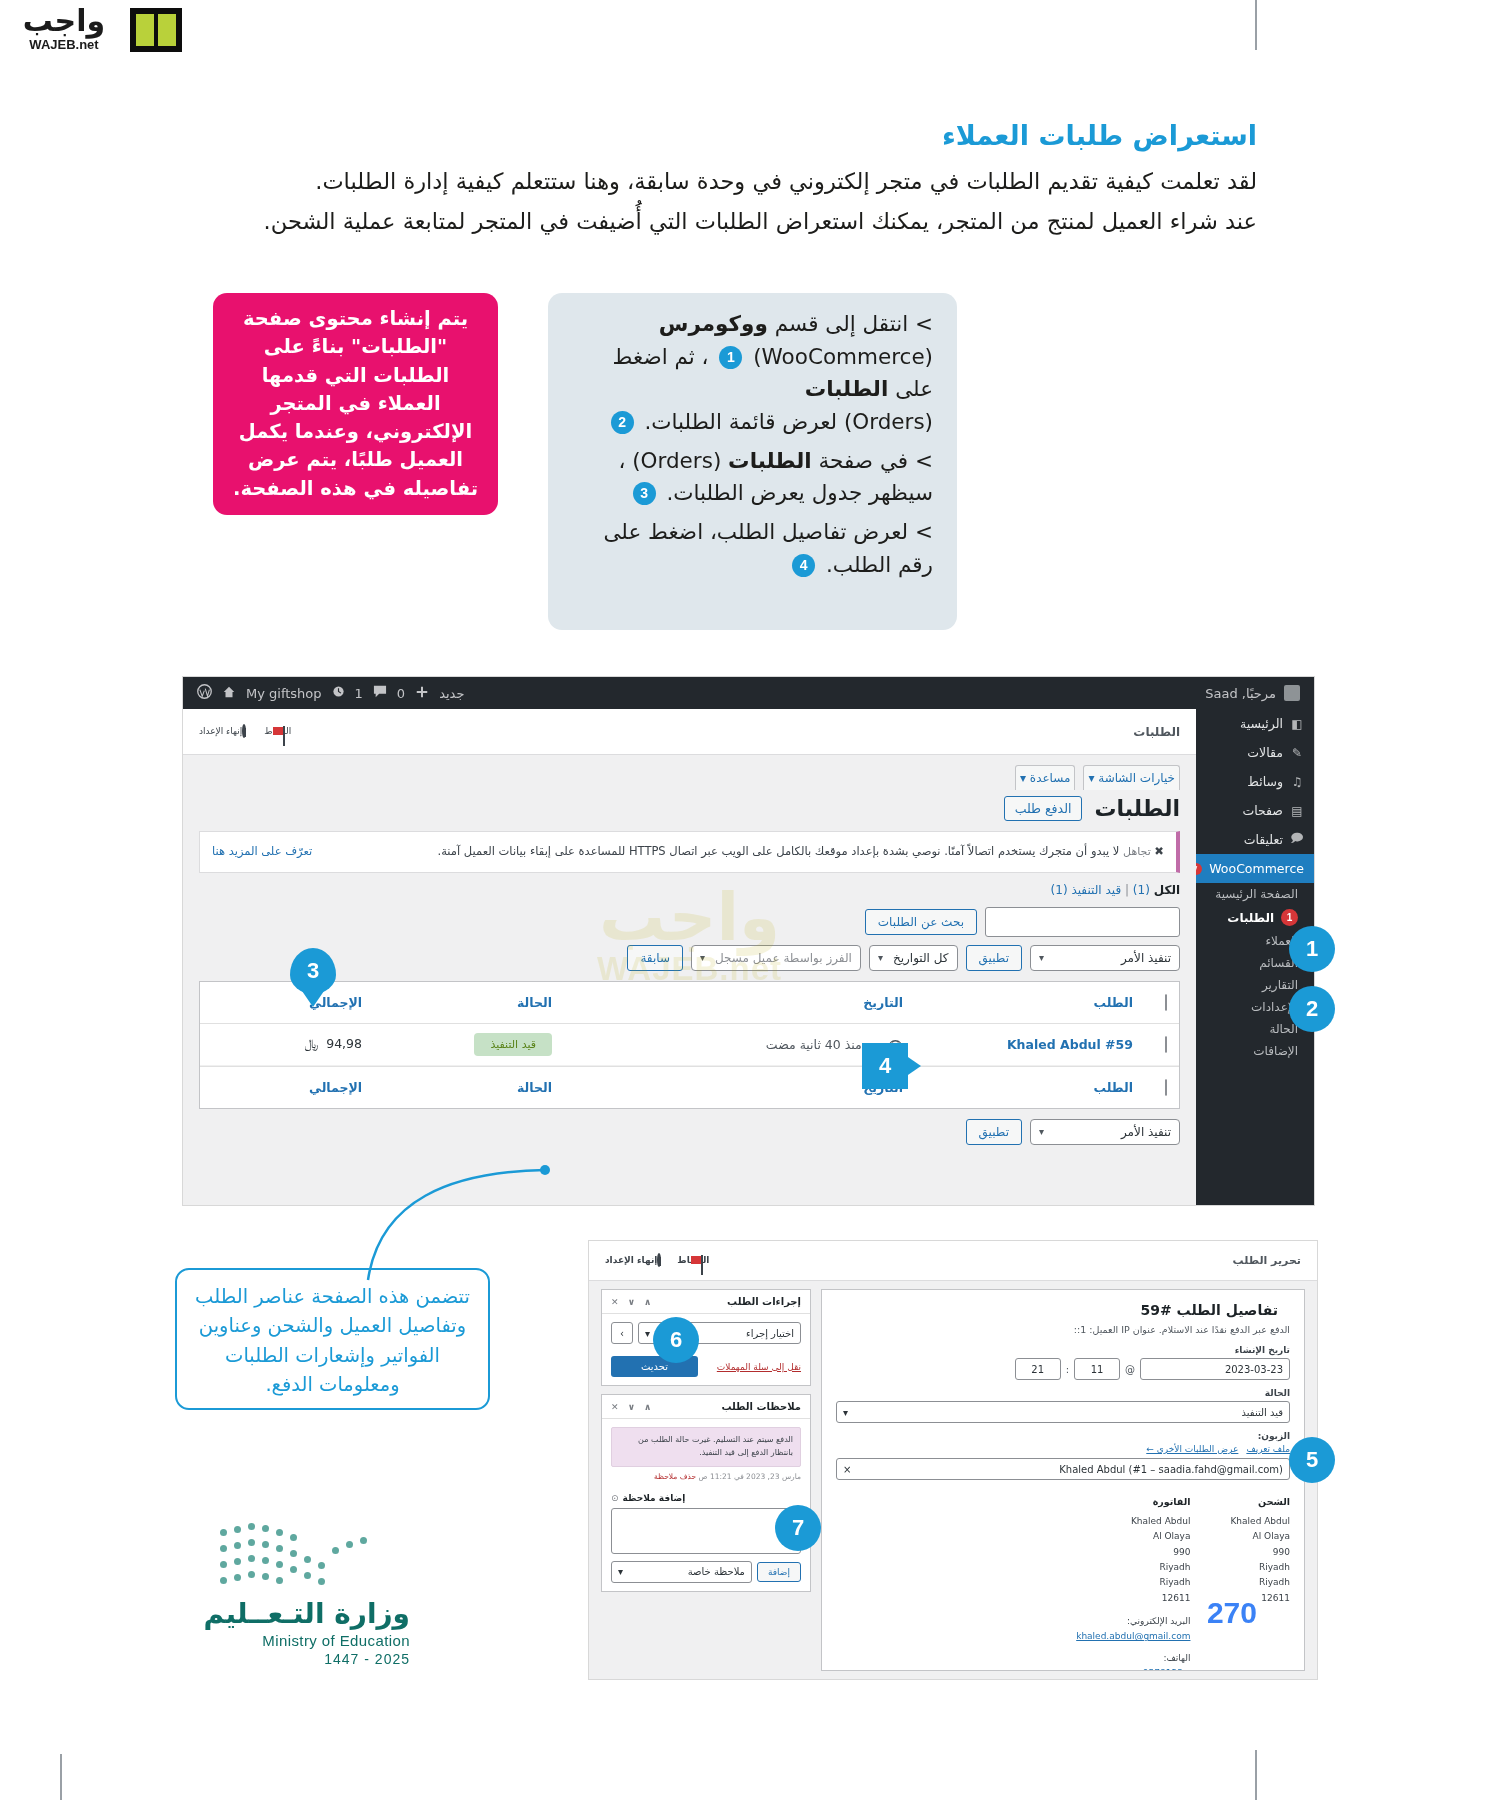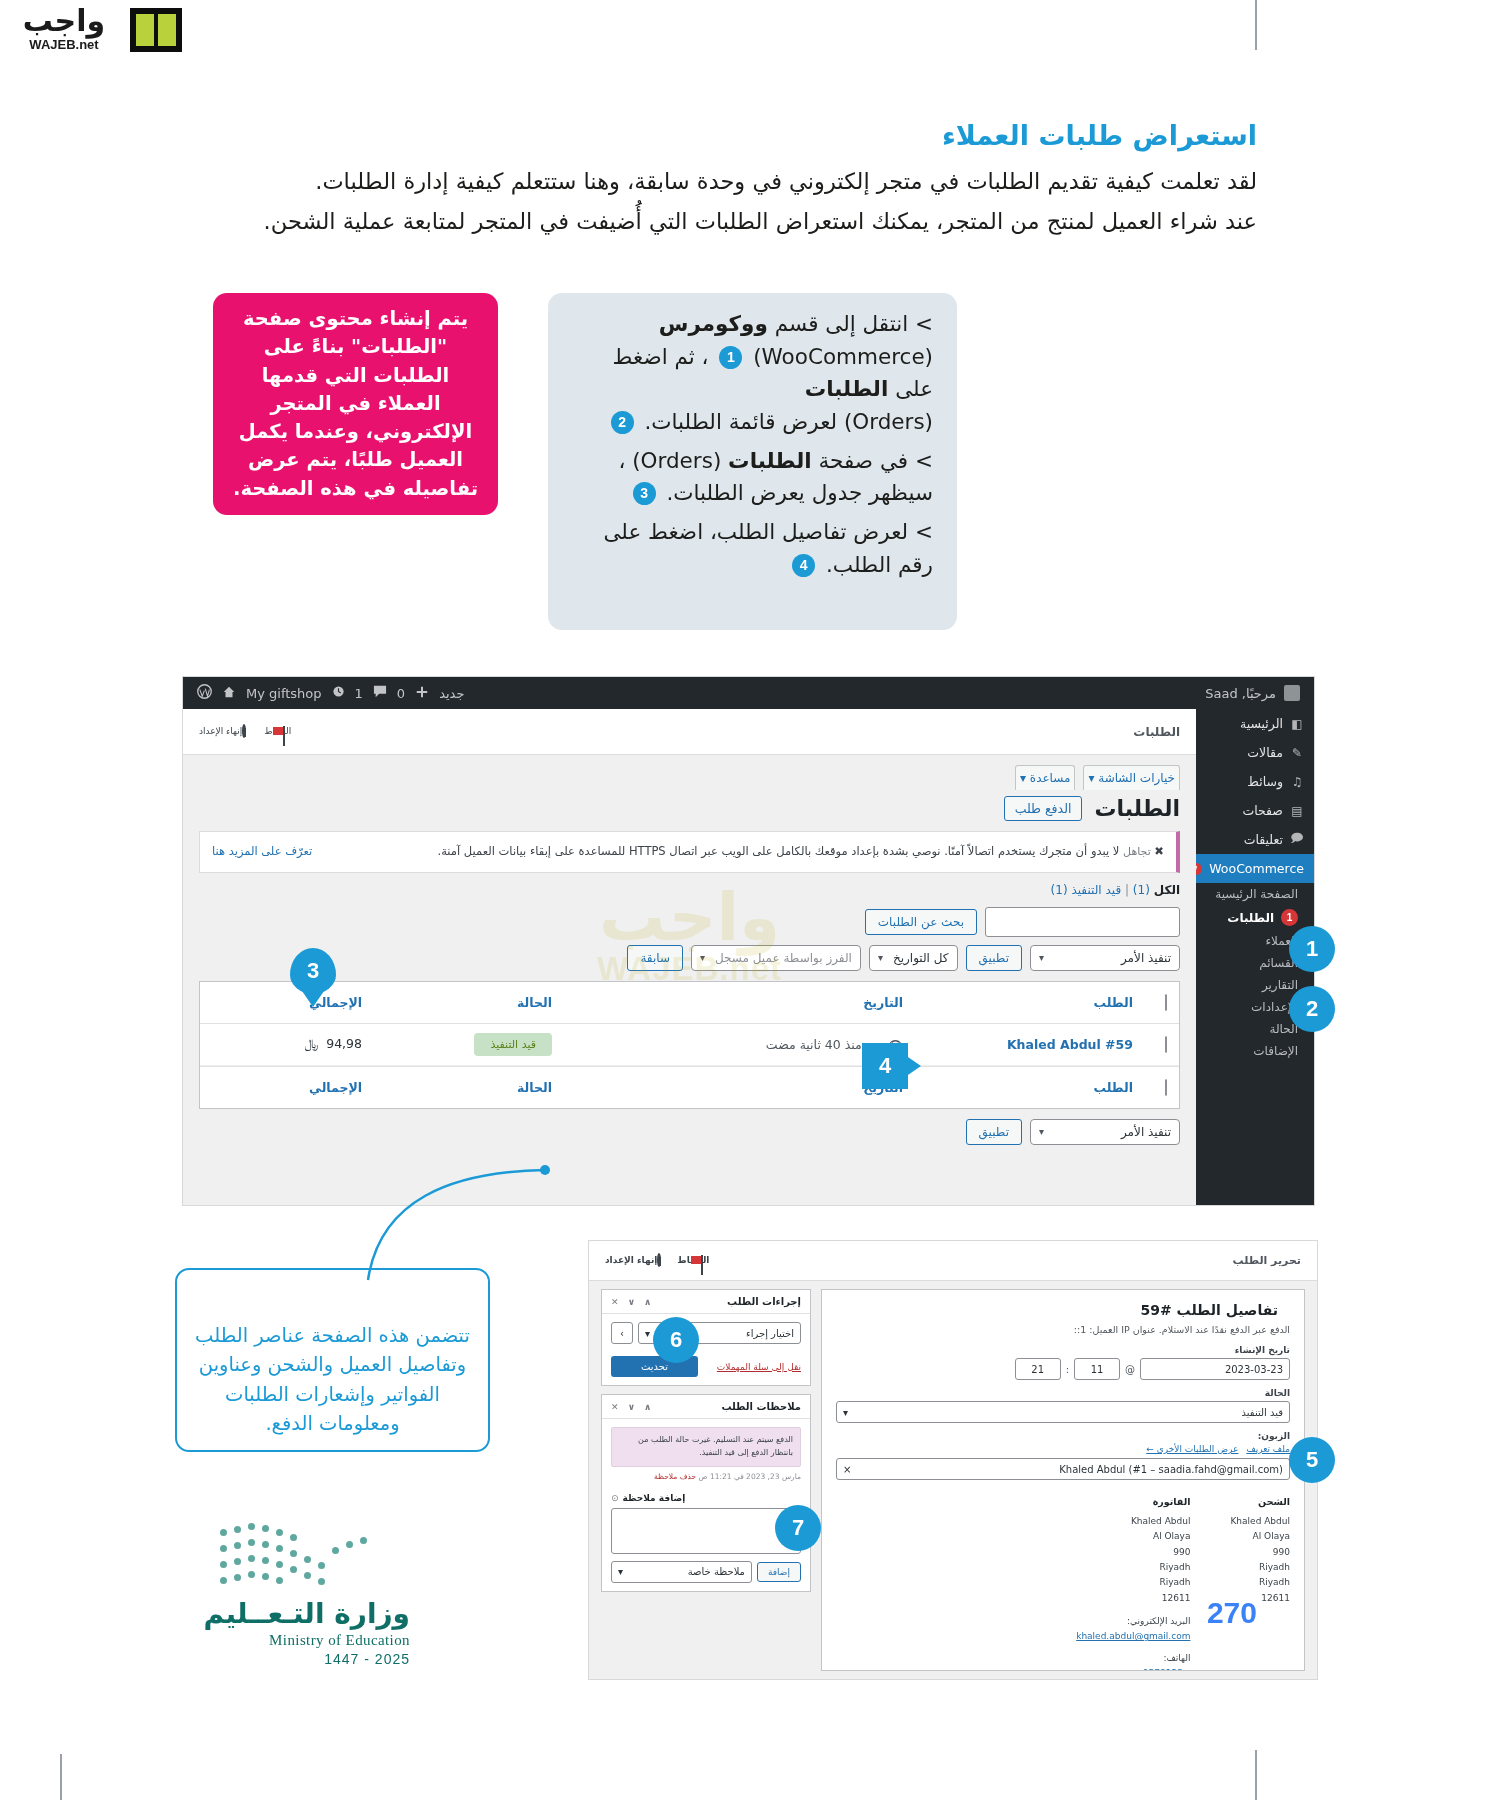--- a/index.html
+++ b/index.html
@@ -241,24 +241,24 @@
   }
   .pin.right:after {
     content:""; position:absolute; right:-13px; top:50%; transform:translateY(-50%);
     border-top:11px solid transparent; border-bottom:11px solid transparent;
     border-left:16px solid #1b9ad6;
   }
   .pin.round { border-radius:50%; }
 
   
   #teal-callout {
-    position:absolute; left:175px; top:1268px; width:315px; height:184px;
+    position:absolute; left:175px; top:1268px; width:315px; height:142px;
     border:2.5px solid #1b9ad6; border-radius:14px; background:#fff;
     color:#1b9ad6; font-size:19.5px; line-height:1.5; text-align:center;
-    display:flex; align-items:flex-end; justify-content:center; padding:12px 16px;
+    display:flex; align-items:flex-start; justify-content:center; padding:12px 16px;
   }
   #teal-connector { position:absolute; left:360px; top:1160px; width:190px; height:130px; z-index:5; }
 
   
   #shot2 {
     position:absolute; left:588px; top:1240px; width:730px; height:440px;
     background:#f0f0f1; border:1px solid #d8d8d8; overflow:hidden;
   }
   #shot2 .hdr {
     height:40px; background:#fff; border-bottom:1px solid #dcdcde;
@@ -301,21 +301,21 @@
     padding:5px 30px; display:inline-block;
   }
   .txtarea { border:1px solid #8c8f94; background:#fff; height:46px; border-radius:3px; }
   .del-link { color:#b32d2e; font-size:9px; text-decoration:underline; }
 
   
   #moe { position:absolute; left:80px; top:1523px; width:330px; }
   #moe .dots { width:190px; height:72px; position:relative; }
   #moe .dots i { position:absolute; width:7px; height:7px; border-radius:50%; background:#5fa89f; display:block;}
   #moe .ar { font-size:28px; color:#0f6e66; font-weight:bold; letter-spacing:2px; margin-top:2px;}
-  #moe .en { font-size:15px; color:#0f6e66; letter-spacing:.4px; margin-top:2px; font-family:Liberation Serif, serif;text-align:right;}
+  #moe .en { font-size:15px; color:#0f6e66; letter-spacing:.4px; margin-top:2px; font-family:Liberation Sans, sans-serif;text-align:right;}
   #moe .yr { font-size:14px; color:#0f6e66; letter-spacing:1px; margin-top:2px; font-family:"Liberation Sans",sans-serif;}
   #page-number {
     position:absolute; right:243px; top:1596px; font-size:30px; font-weight:bold;
     color:#3b82f6; font-family:"Liberation Sans",sans-serif;
   }
 </style>
 </head>
 <body>
 
 <div id="logo">

